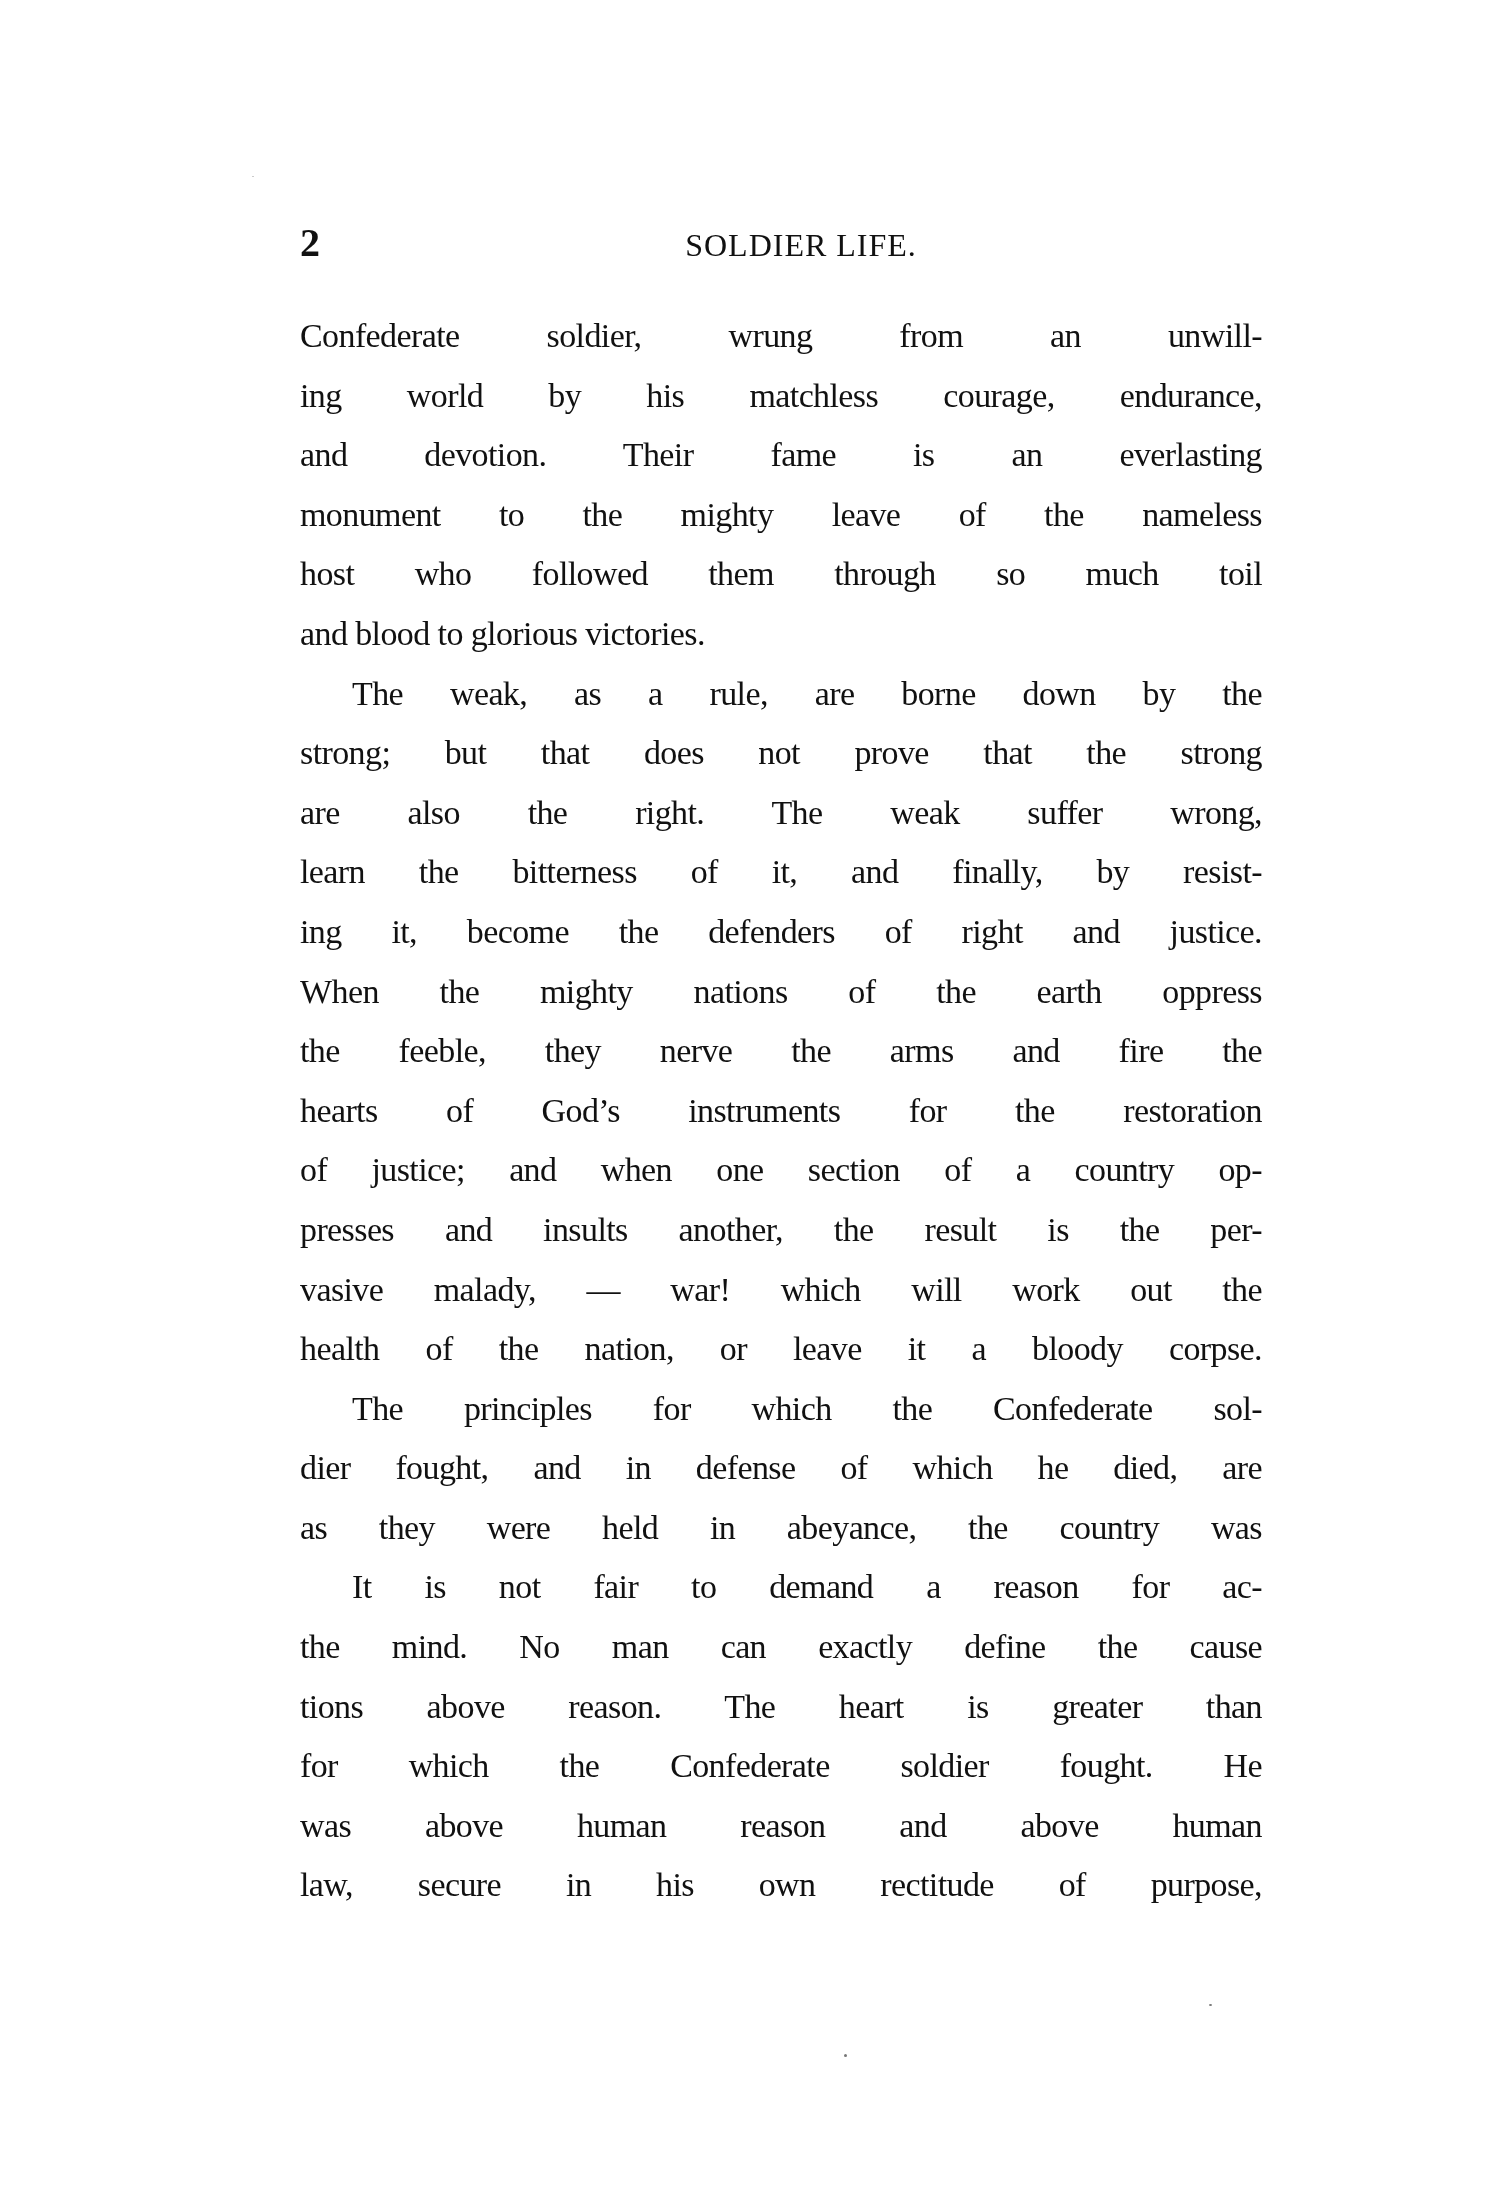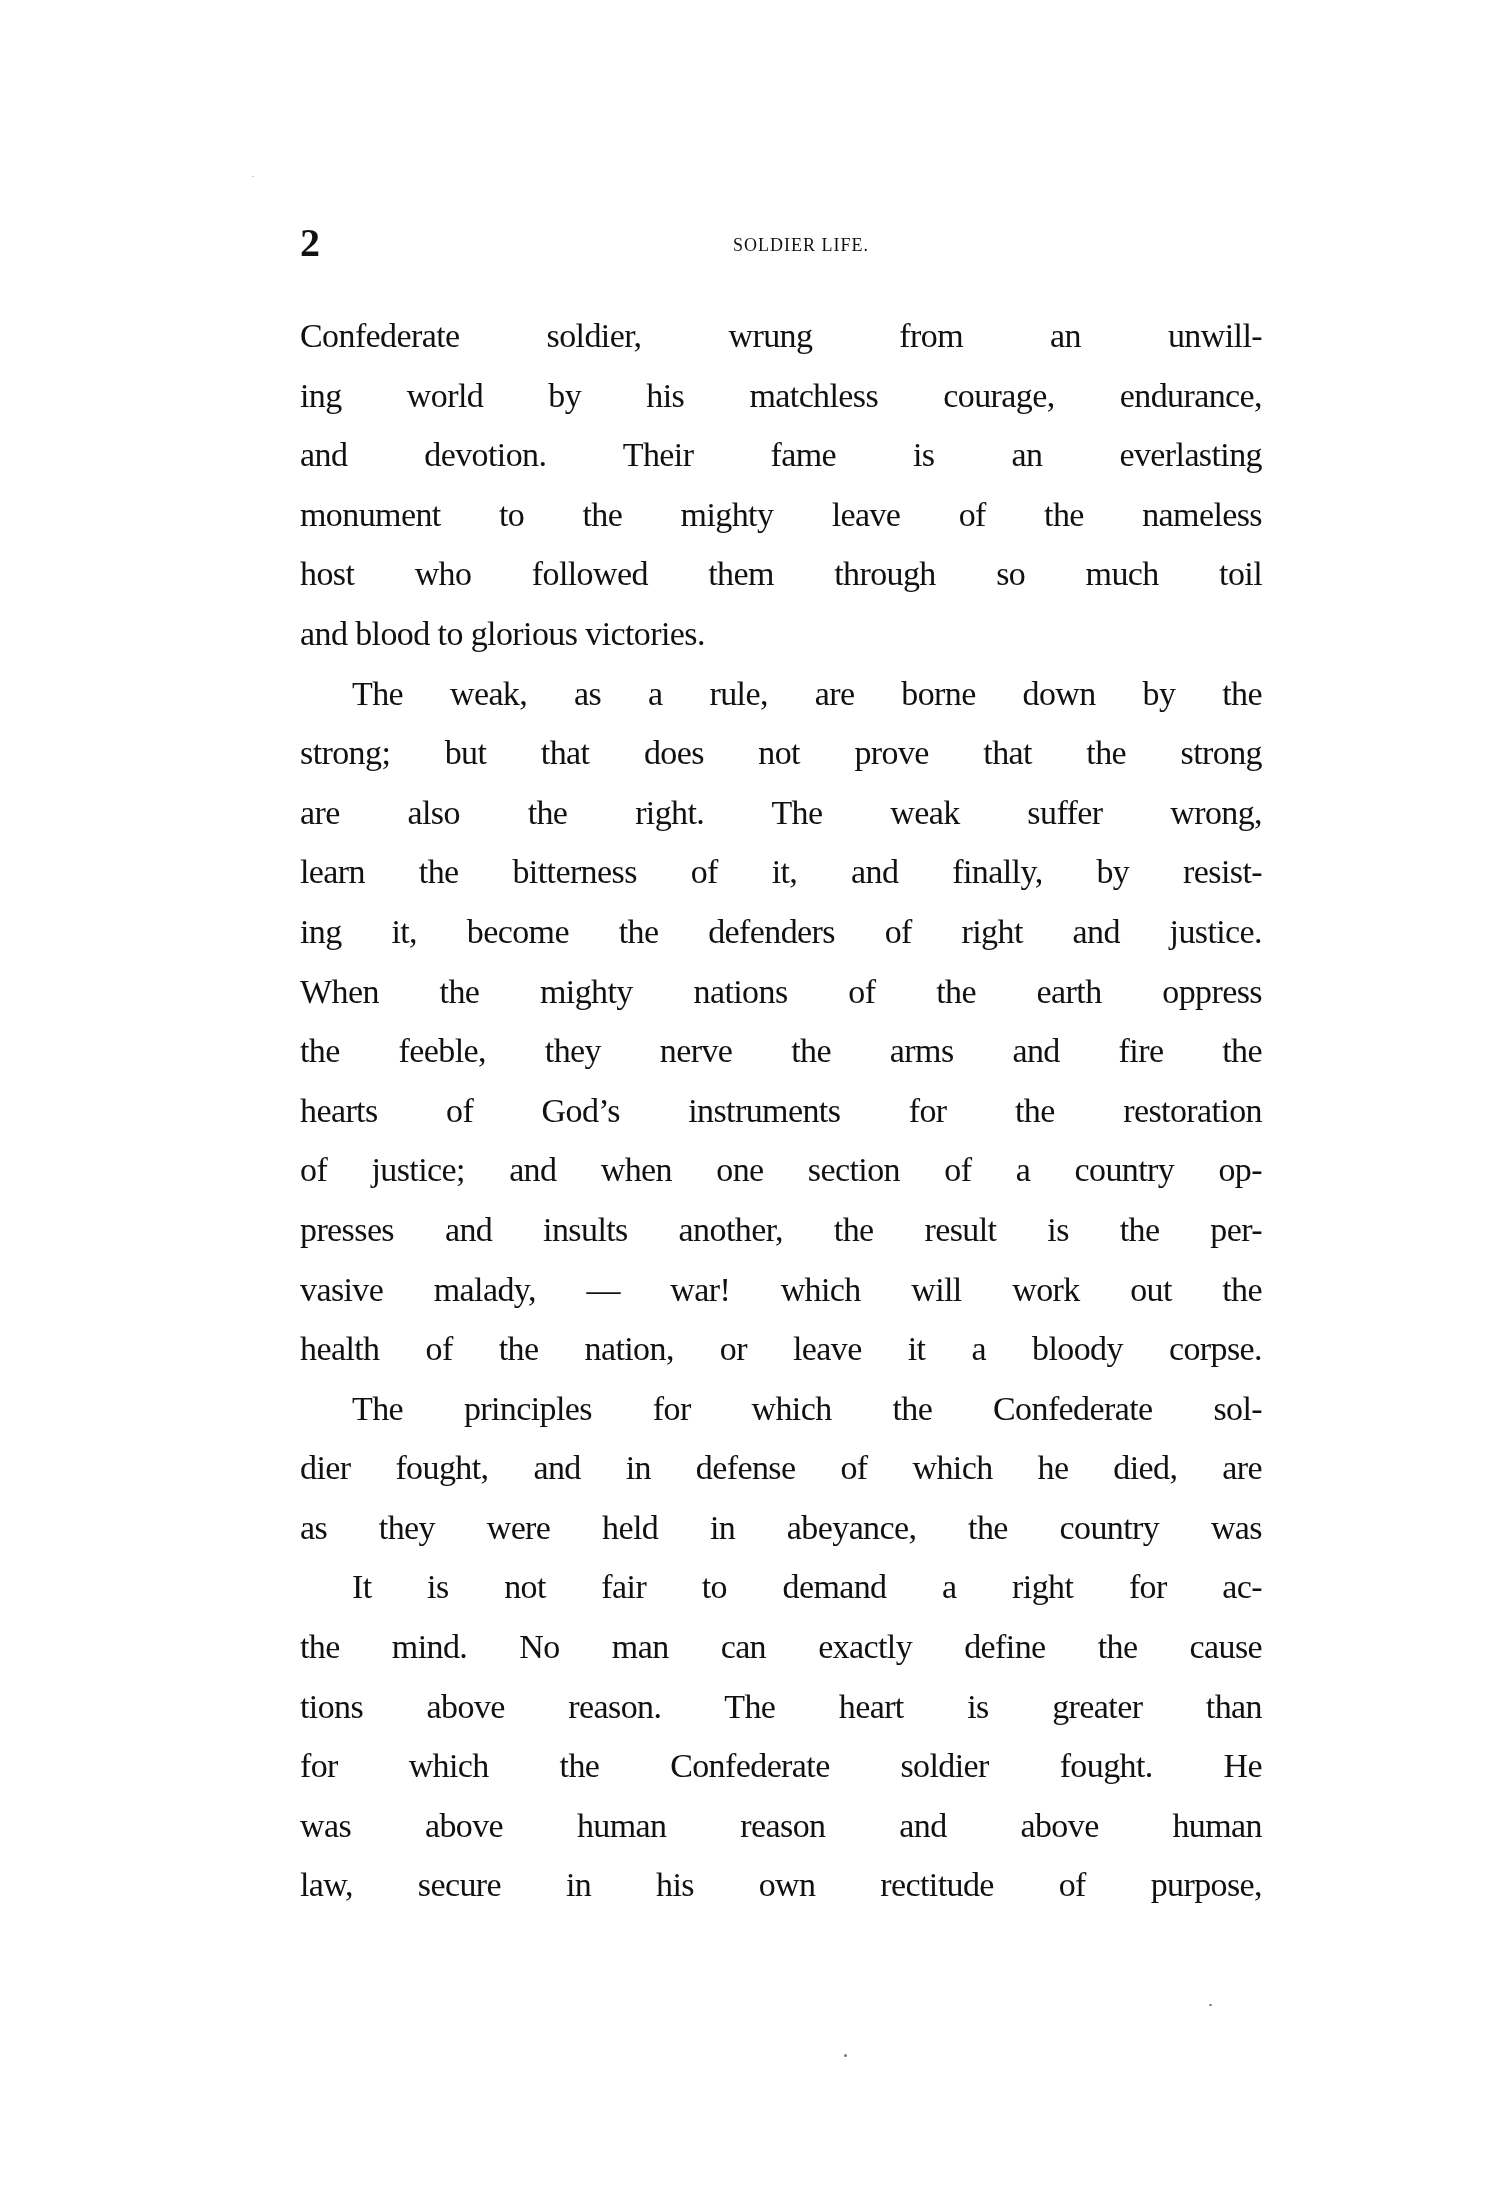--- a/index.html
+++ b/index.html
@@ -35,21 +35,21 @@
     font-size: 40px;
     font-weight: bold;
     line-height: 50px;
   }
   .running-title {
     position: absolute;
     left: 0;
     width: 962px;
     top: 4px;
     text-align: center;
-    font-size: 18px;
+    font-size: 32px;
     letter-spacing: 1px;
     line-height: 46px;
     padding-left: 40px;
     box-sizing: border-box;
   }
   .body-text {
     position: absolute;
     top: 306px;
     left: 0;
     width: 962px;
@@ -113,21 +113,21 @@
       <span class="line">health of the nation, or leave it a bloody corpse.</span>
     </div>
 
     <div>
       <span class="line indent">The principles for which the Confederate sol-</span>
       <span class="line">dier fought, and in defense of which he died, are</span>
       <span class="line">as they were held in abeyance, the country was</span>
     </div>
 
     <div>
-      <span class="line indent">It is not fair to demand a right for ac-</span>
+      <span class="line indent">It is not fair to demand a reason for ac-</span>
       <span class="line">the mind. No man can exactly define the cause</span>
       <span class="line">tions above reason. The heart is greater than</span>
       <span class="line">for which the Confederate soldier fought. He</span>
       <span class="line">was above human reason and above human</span>
       <span class="line">law, secure in his own rectitude of purpose,</span>
     </div>
   </div>
 </div>
 
 <div class="speck" style="left:1209px; top:2004px; width:3px; height:2px;"></div>

